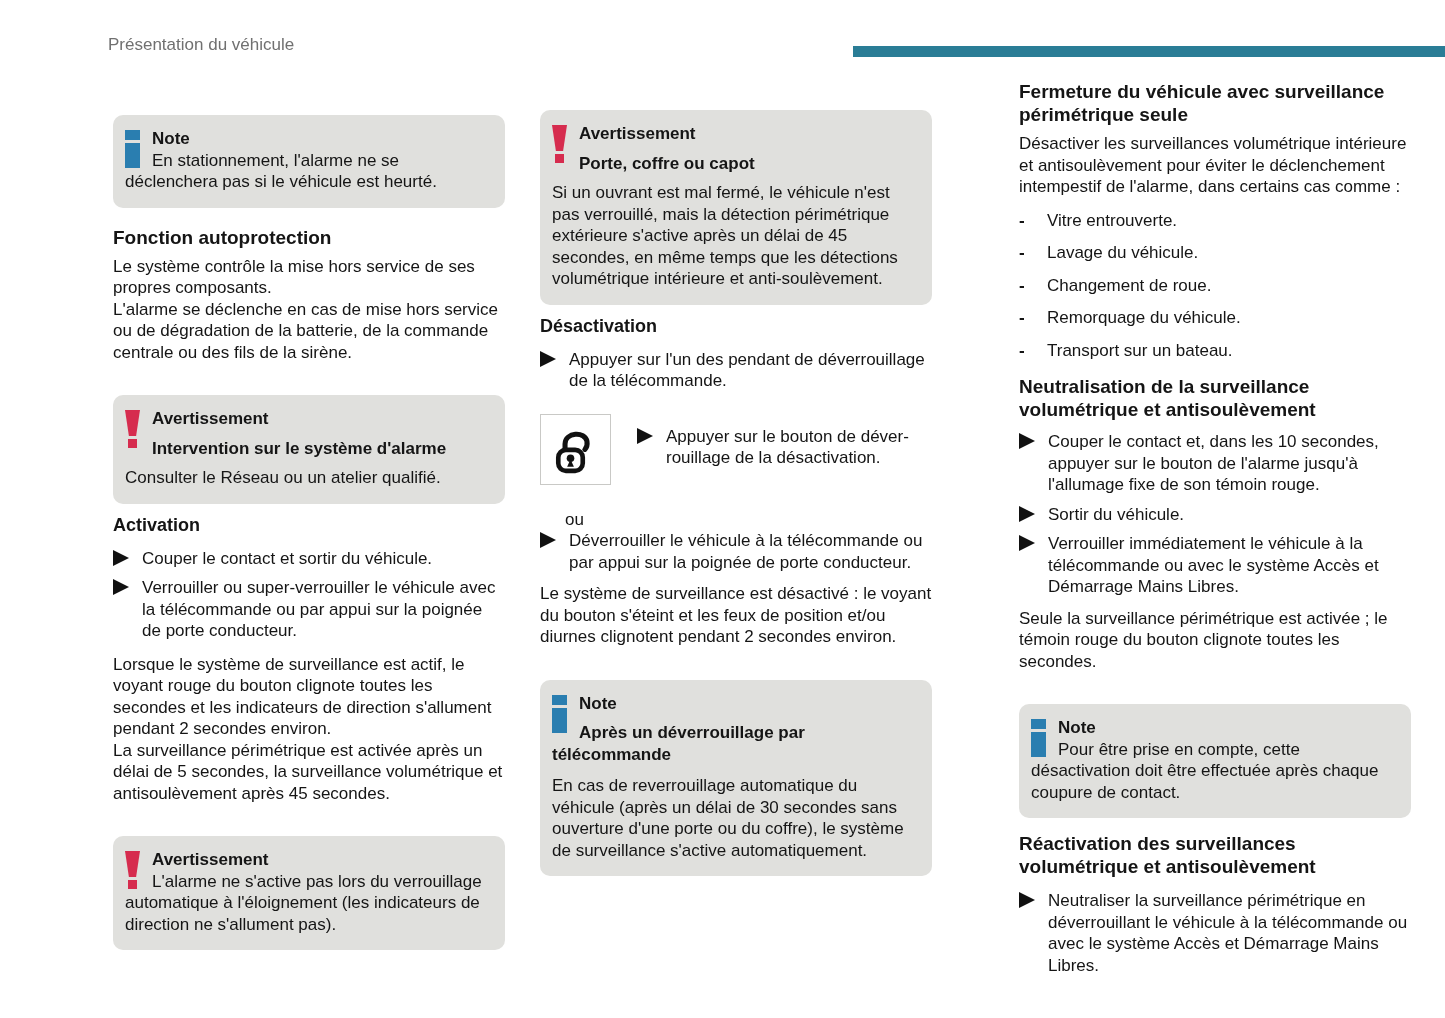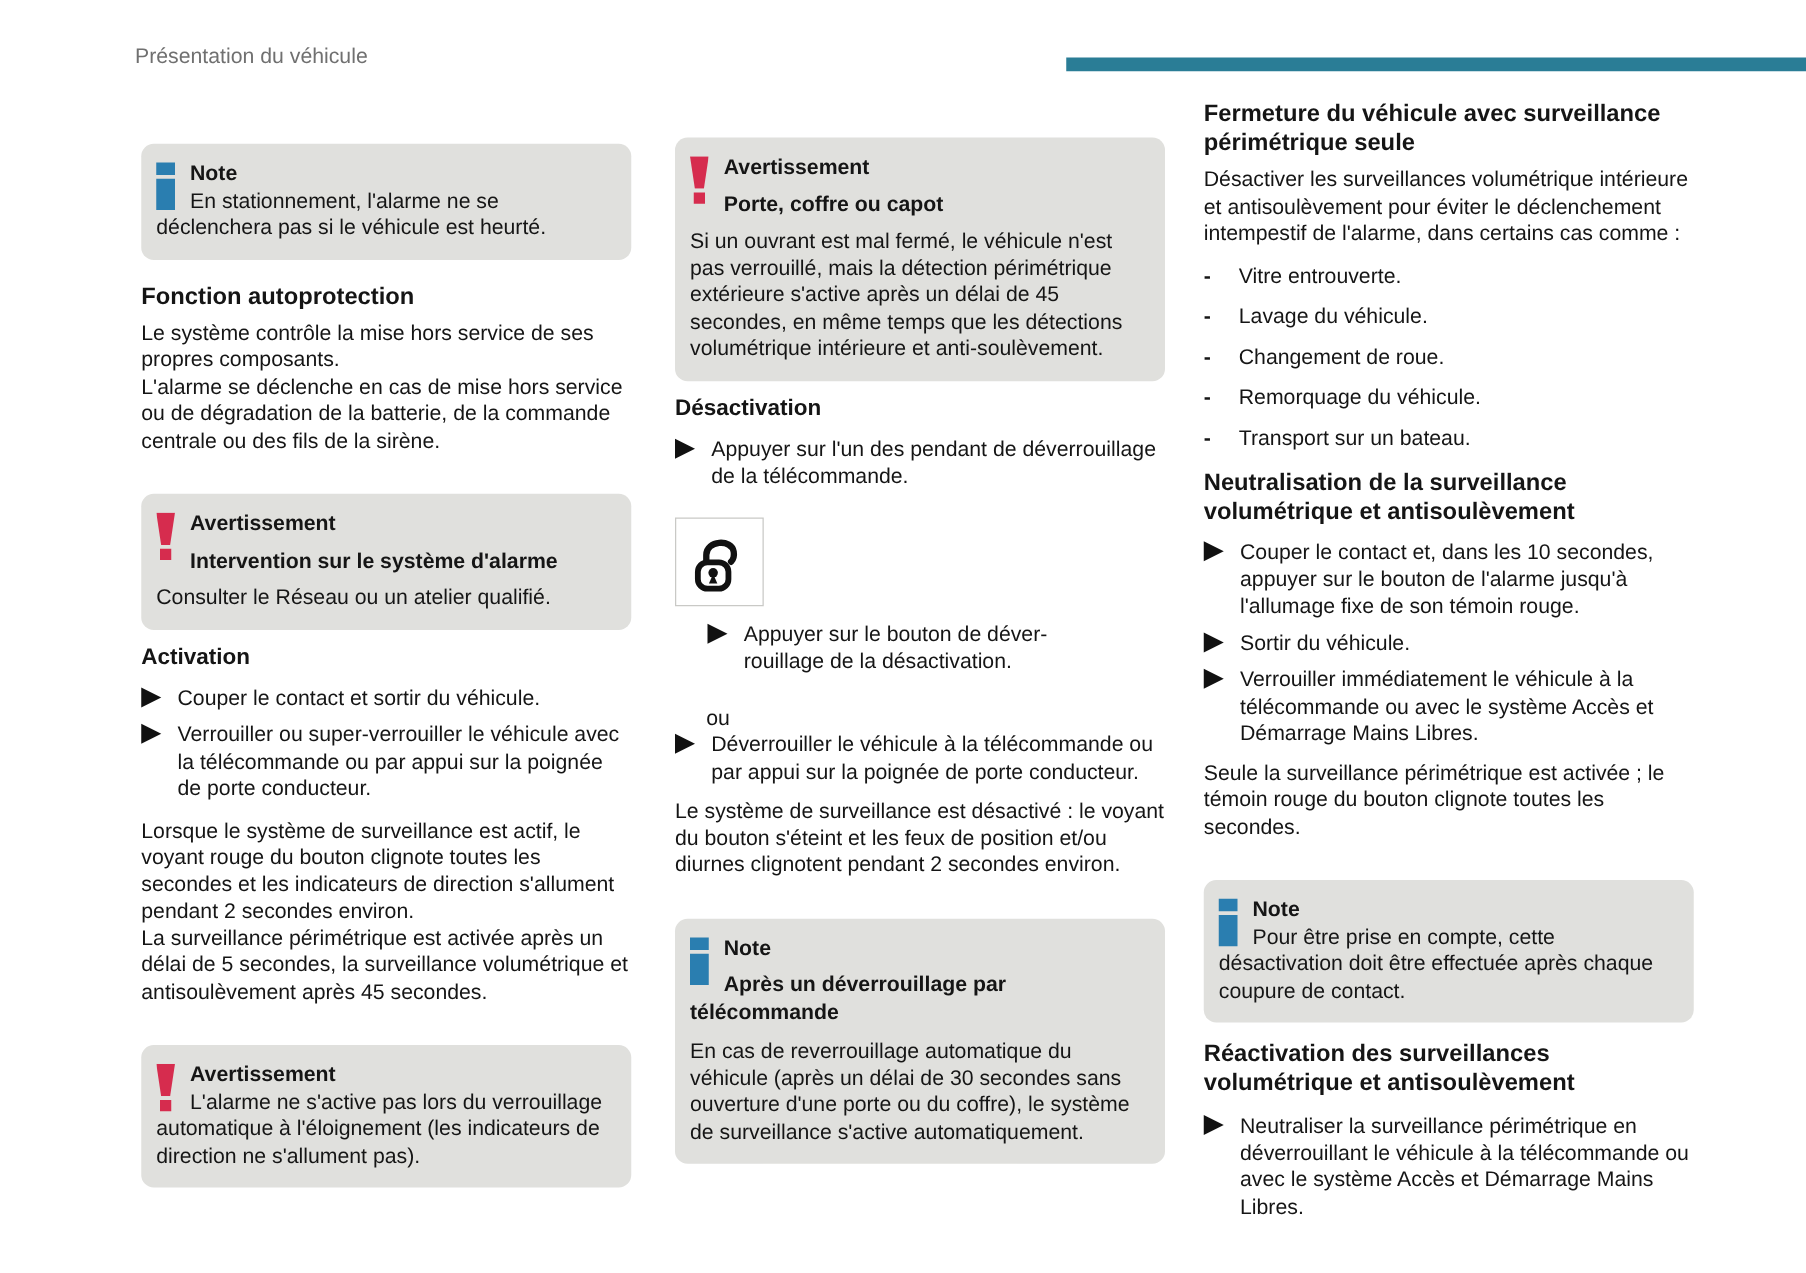--- a/index.html
+++ b/index.html
@@ -29,21 +29,21 @@
     position:absolute;left:853px;top:46px;
     width:592px;height:11px;background:var(--teal);
   }
   .page-number{
     position:absolute;left:48px;top:1008px;
     font-weight:bold;color:#606060;font-size:17px;
   }
   .col{position:absolute;width:392px;}
   .col-left{left:113px;top:83px;}
   .col-mid{left:540px;top:78px;}
-  .col-right{left:963px;top:80px;}
+  .col-right{left:1019px;top:80px;}
 
   .h-section{font-size:19px;line-height:23px;font-weight:bold;margin:16px 0 7px;}
   .h-sub{font-size:18px;line-height:22px;font-weight:bold;margin:10px 0 12px;}
   .para{margin:0;}
   .mt10{margin-top:10px;} .mt12{margin-top:12px;} .mt14{margin-top:14px;}
   .mb12{margin-bottom:12px;}
 
   .box{
     background:var(--boxbg);
     border-radius:10px;
@@ -64,21 +64,21 @@
   .bullet{position:relative;padding-left:29px;margin:0 0 8px;}
   .arrow-icon{
     position:absolute;left:0;top:2px;width:0;height:0;
     border-left:16px solid #111;
     border-top:8.5px solid transparent;
     border-bottom:8.5px solid transparent;
   }
   .dash-item{position:relative;padding-left:28px;margin:0 0 11px;}
   .dash-icon{position:absolute;left:0;top:0;font-weight:bold;}
 
-  .unlock-row{display:flex;align-items:flex-start;margin:22px 0 0;flex-direction:column;}
+  .unlock-row{display:flex;align-items:flex-start;margin:22px 0 0;}
   .unlock-box{
     flex:0 0 auto;width:71px;height:71px;background:#fff;
     border:1px solid #c9c9c6;display:flex;align-items:center;justify-content:center;
   }
   .unlock-row .bullet{margin:12px 0 0 26px;}
   .two-line span{display:block;}
   .ou-line{margin-top:24px;margin-left:25px;}
 </style>
 </head>
 <body>

